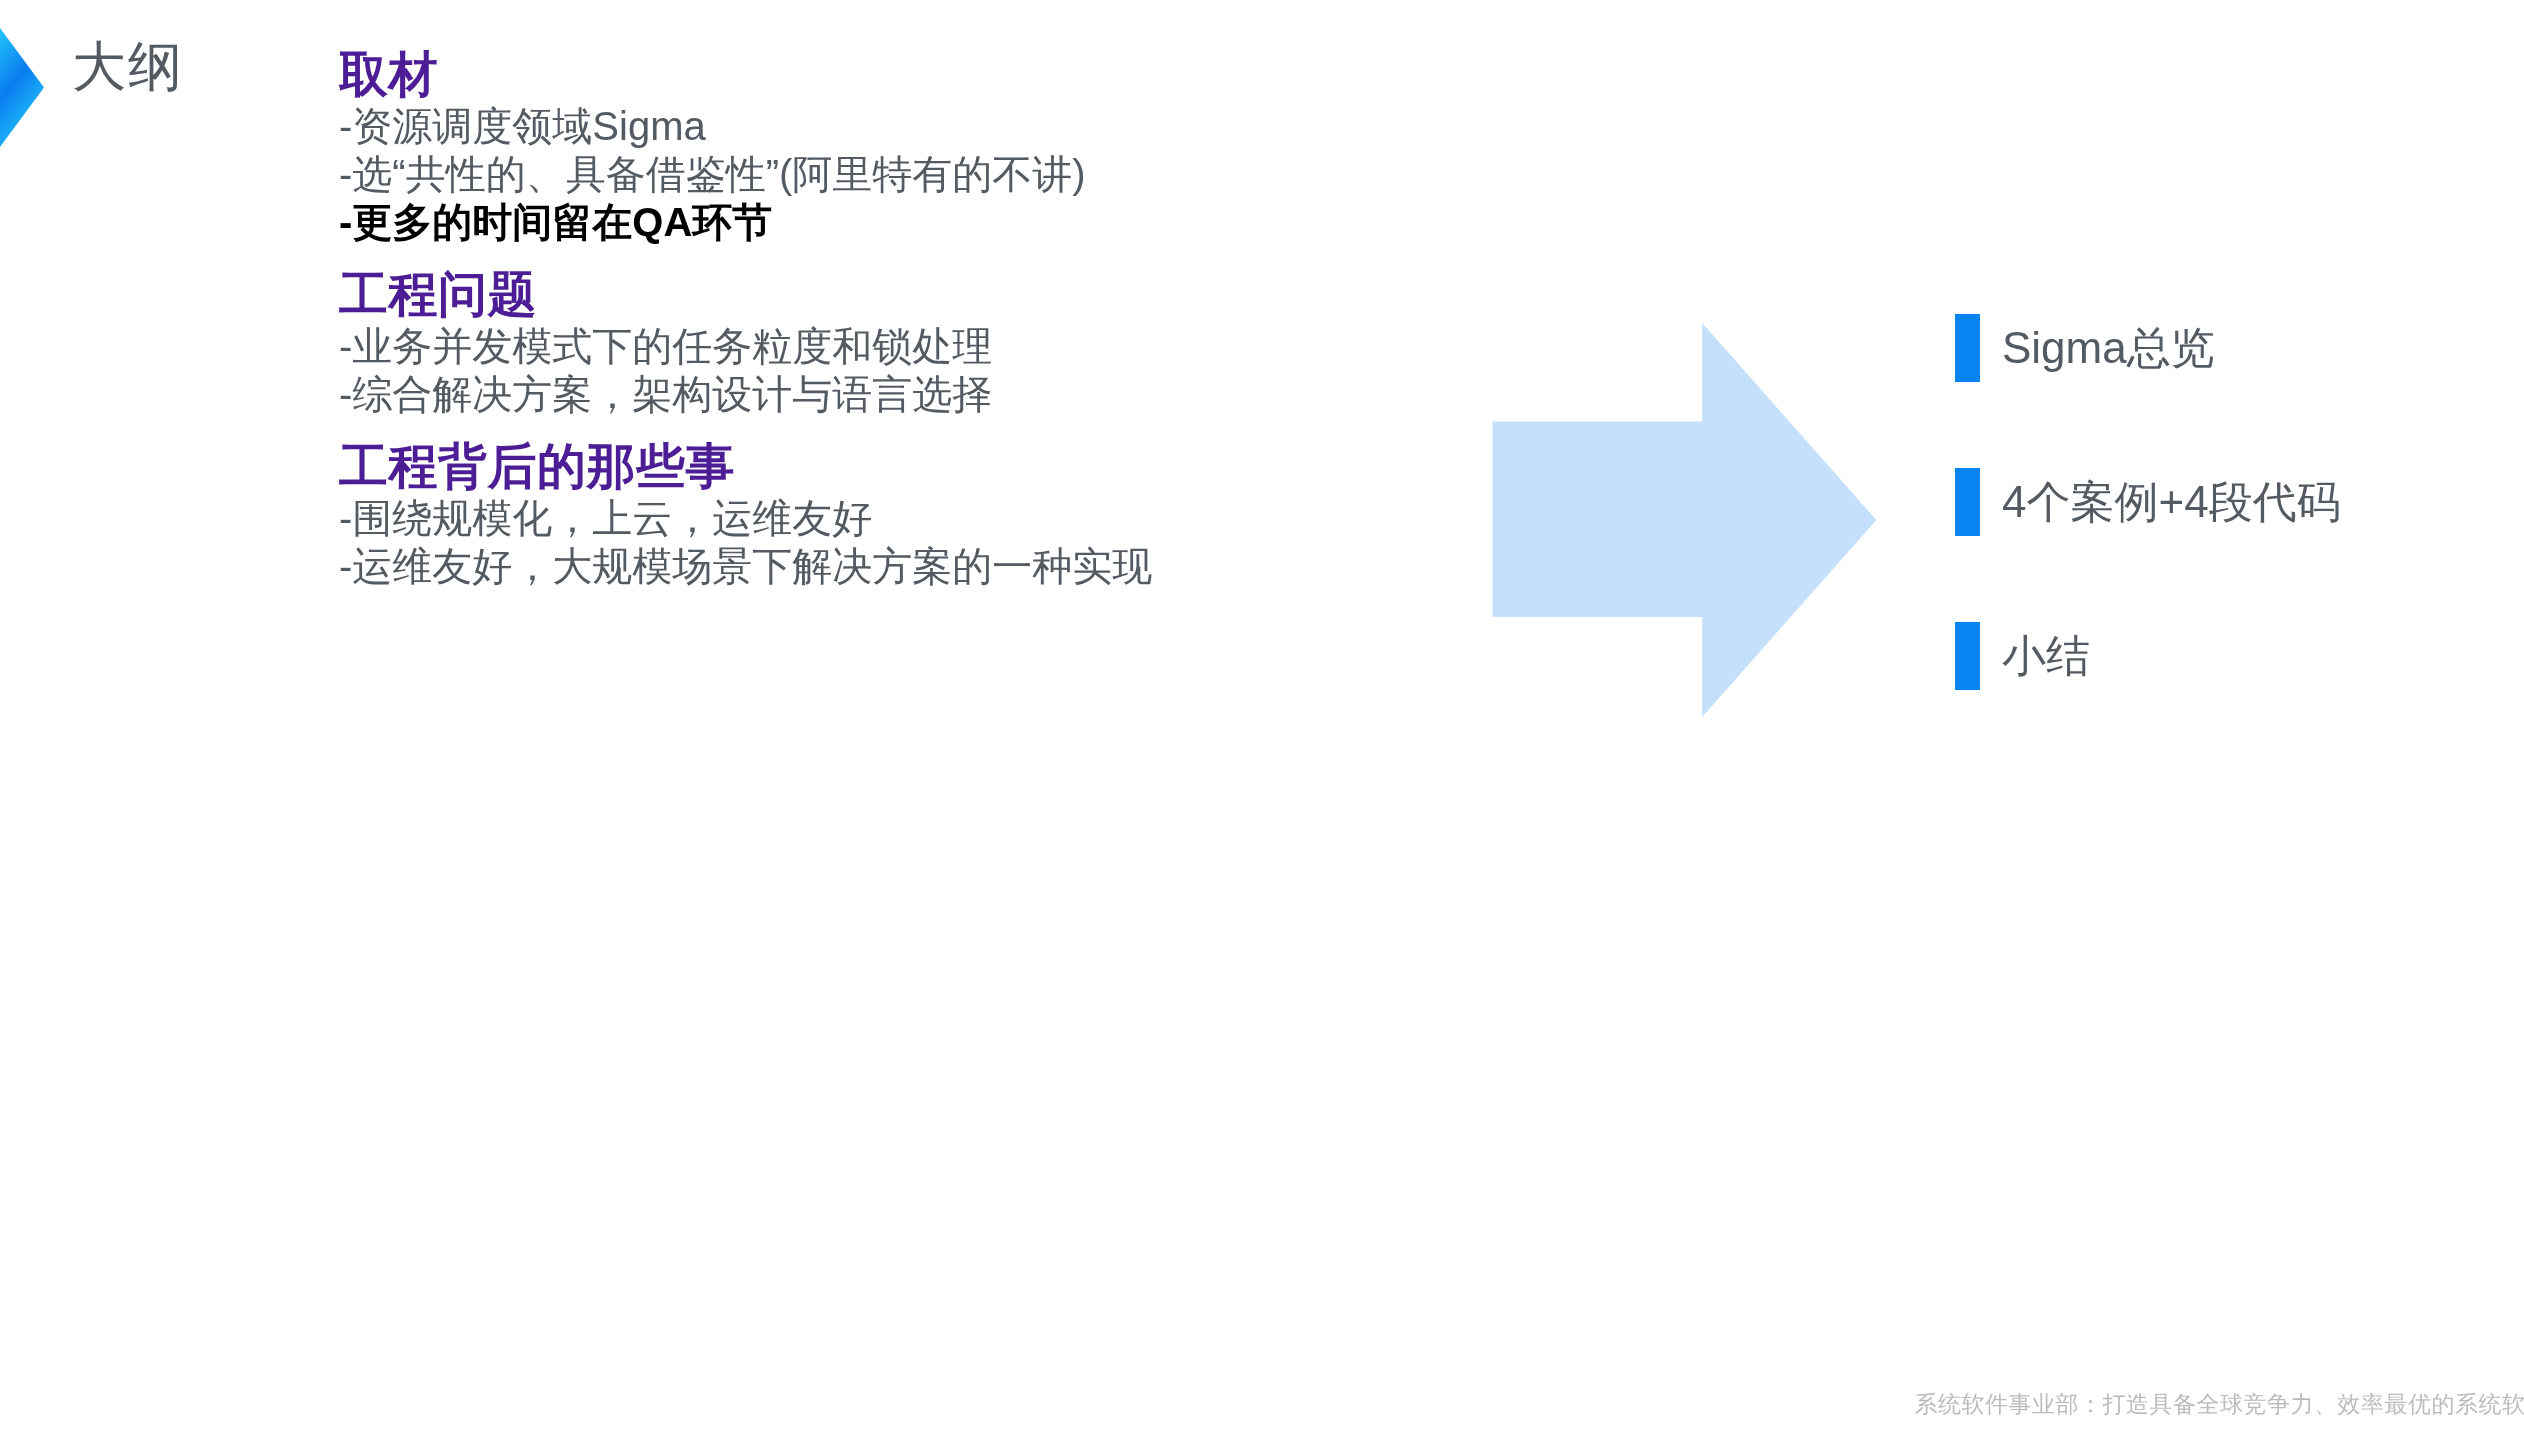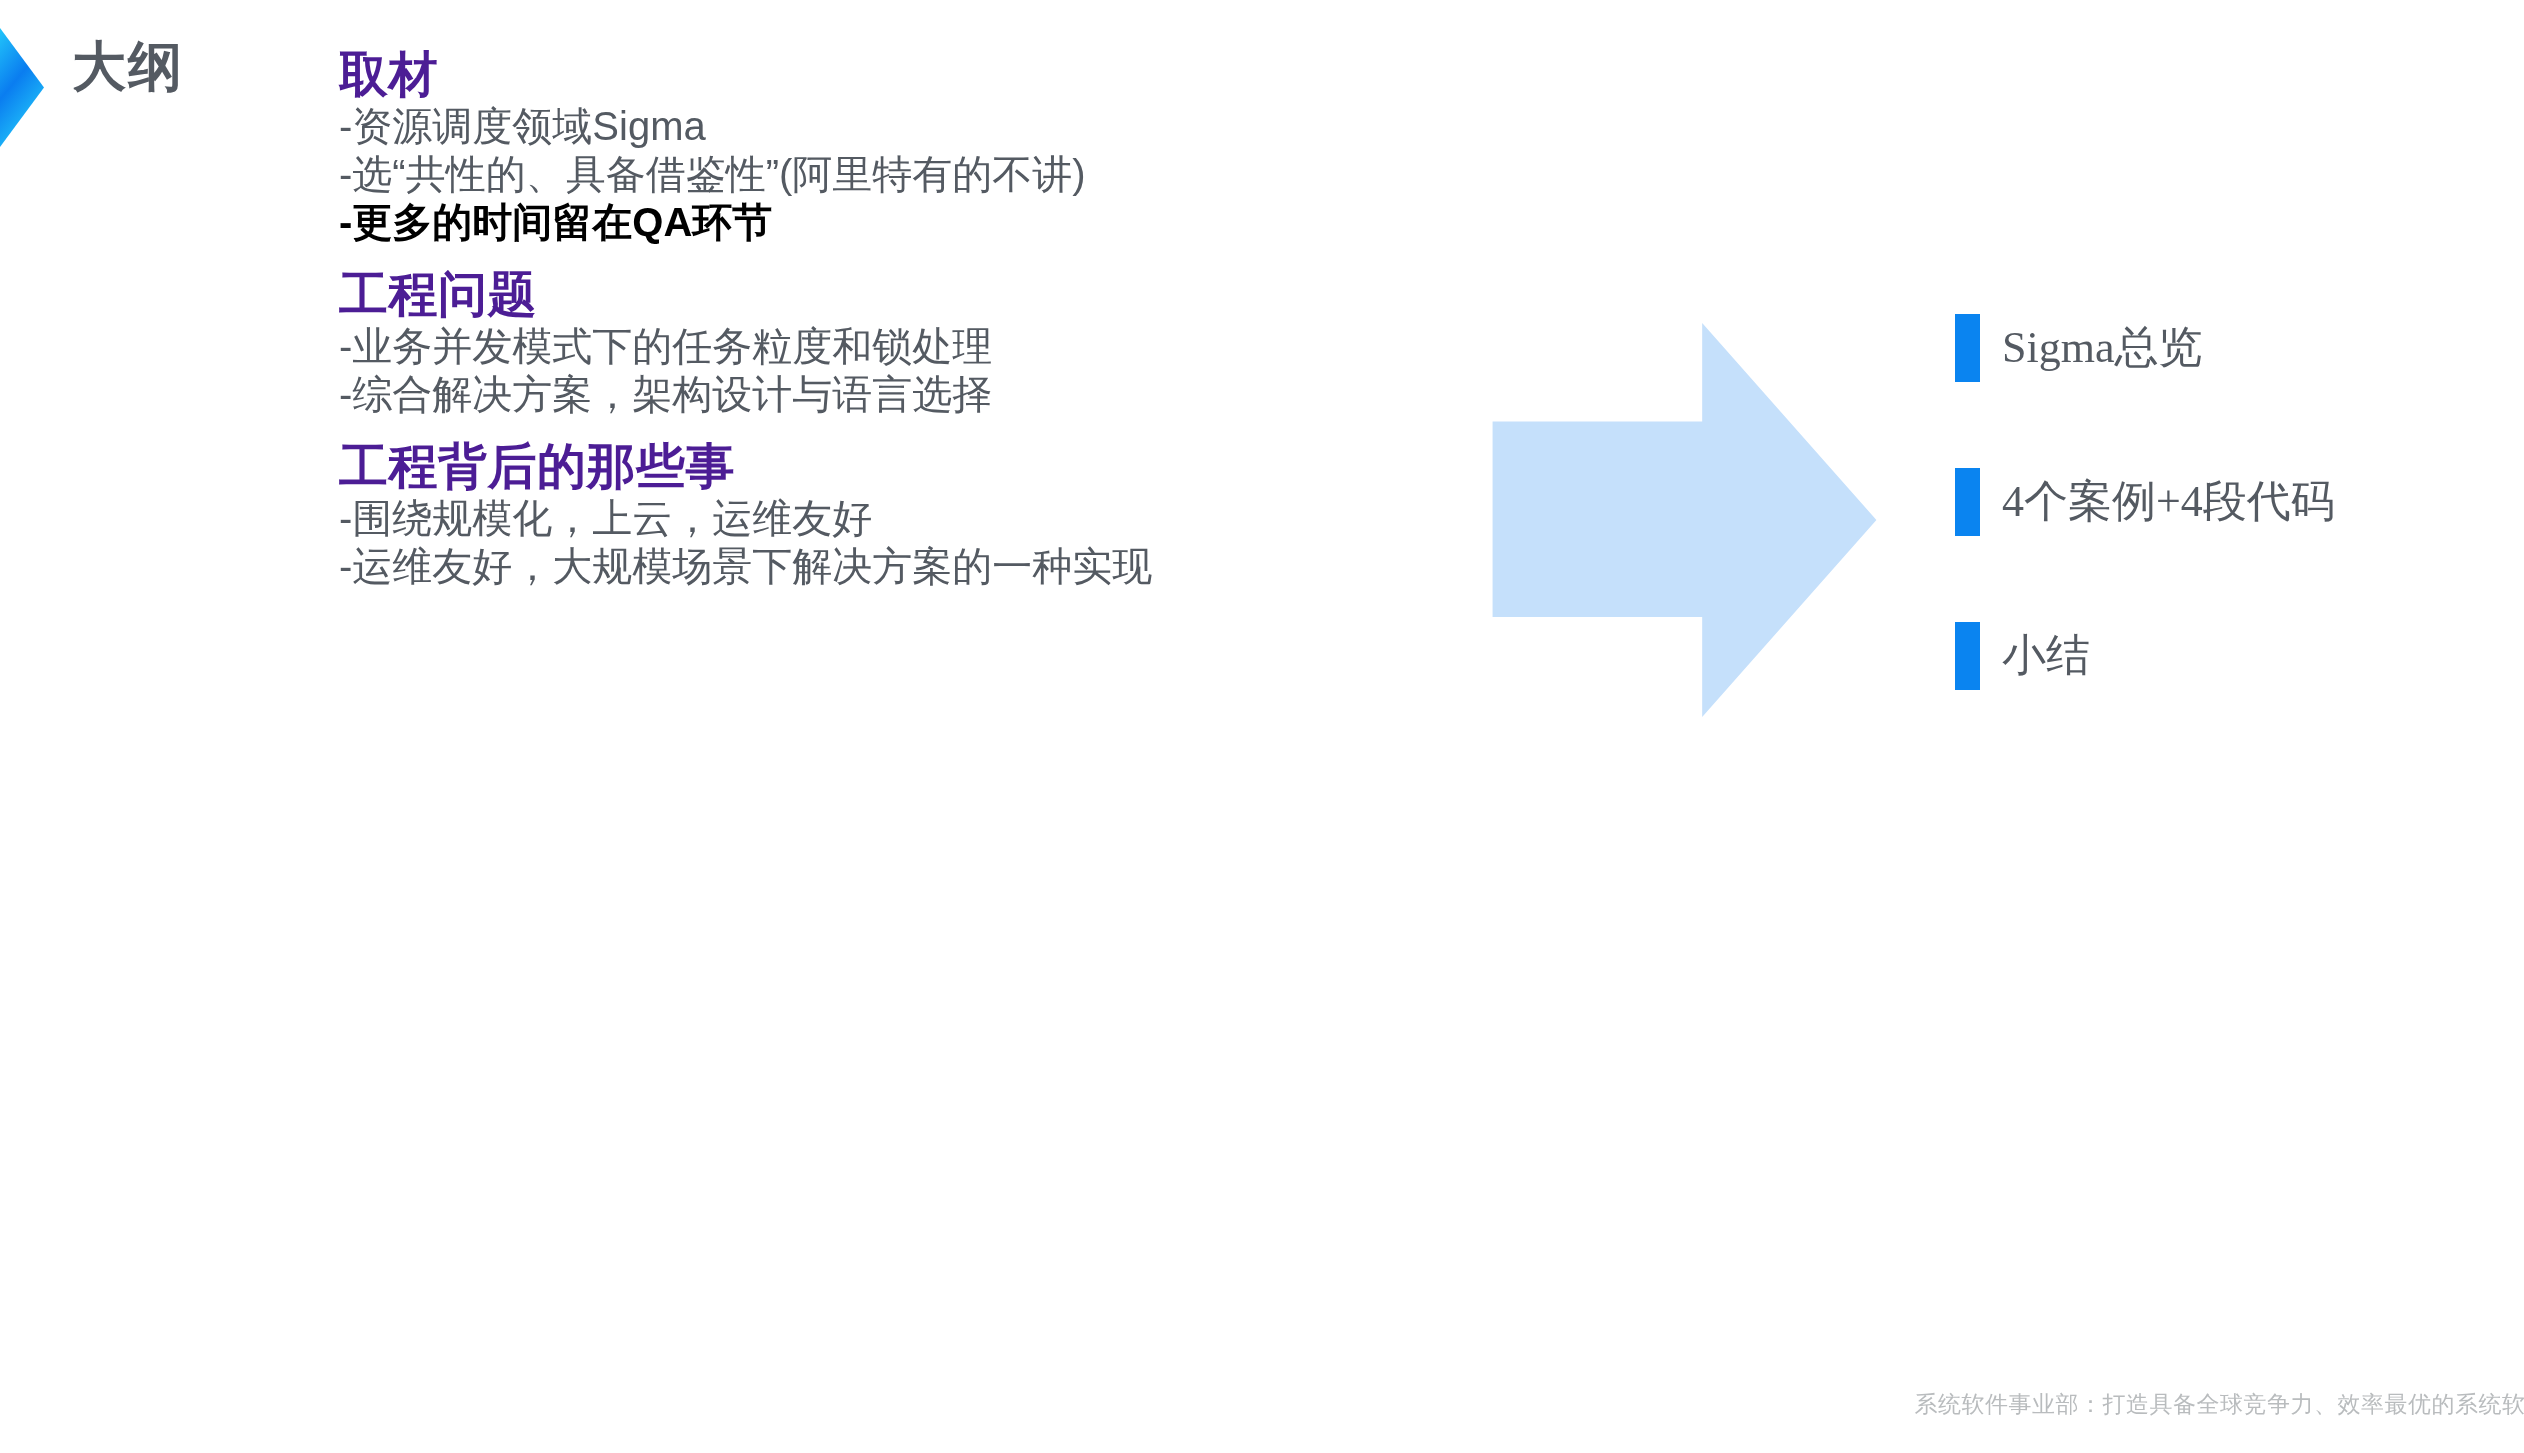--- a/index.html
+++ b/index.html
@@ -31,21 +31,21 @@
     width: 44px;
     height: 119px;
   }
 
   
   #slide-title {
     position: absolute;
     left: 72px;
     top: 39px;
     font-size: 54px;
-    font-weight: 700;
+    font-weight: 400;
     color: #545a62;
     letter-spacing: 2px;
     line-height: 1;
     white-space: nowrap;
   }
 
   
   #outline-column {
     position: absolute;
     left: 339px;
@@ -116,21 +116,20 @@
     flex: 0 0 auto;
   }
   .agenda-label {
     margin-left: 22px;
     font-size: 44px;
     font-weight: 400;
     color: #545a62;
     line-height: 1;
     white-space: nowrap;
     letter-spacing: 0px;
-    font-family: Liberation Serif, serif;
   }
 
   
   #footer-note {
     position: absolute;
     right: 36px;
     bottom: 34px;
     font-family: "Liberation Serif", "DejaVu Serif", serif;
     font-size: 23px;
     color: #b9bcbe;

